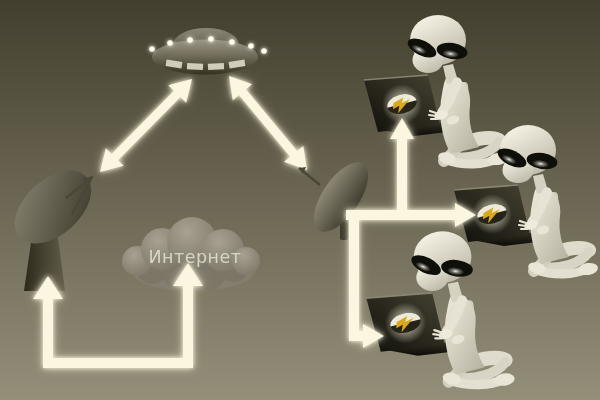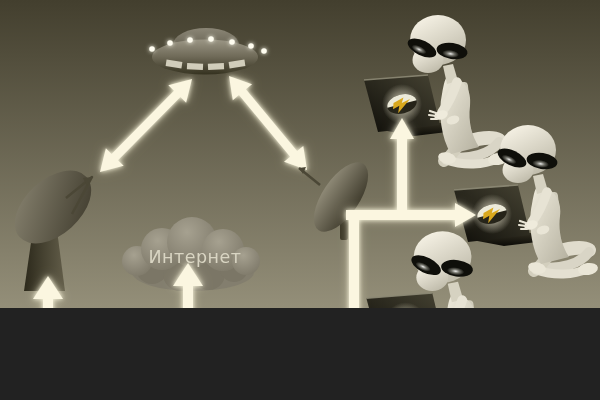--- a/index.html
+++ b/index.html
@@ -5,21 +5,21 @@
   :root{
     --background-top:#433f2e;
     --background-bottom:#948f79;
     --connector:#fbf6e0;
     --connector-glow:#fffce4;
     --cloud-text:#d9d5c3;
     --laptop-logo-accent:#d9a81e;
   }
   html,body{margin:0;padding:0;background:#222;}
   .stage{
-    width:600px;height:308px;position:relative;overflow:hidden;
+    width:600px;height:400px;position:relative;overflow:hidden;
     background:linear-gradient(180deg,var(--background-top),var(--background-bottom));
     font-family:"DejaVu Sans","Liberation Sans",sans-serif;
   }
   svg{display:block;}
   .cream-fill{fill:var(--connector);}
   .cream-stroke{stroke:var(--connector);fill:none;}
   .cloud-label{
     font-family:"DejaVu Sans","Liberation Sans",sans-serif;
     font-size:17.5px;letter-spacing:.5px;fill:var(--cloud-text);
   }

